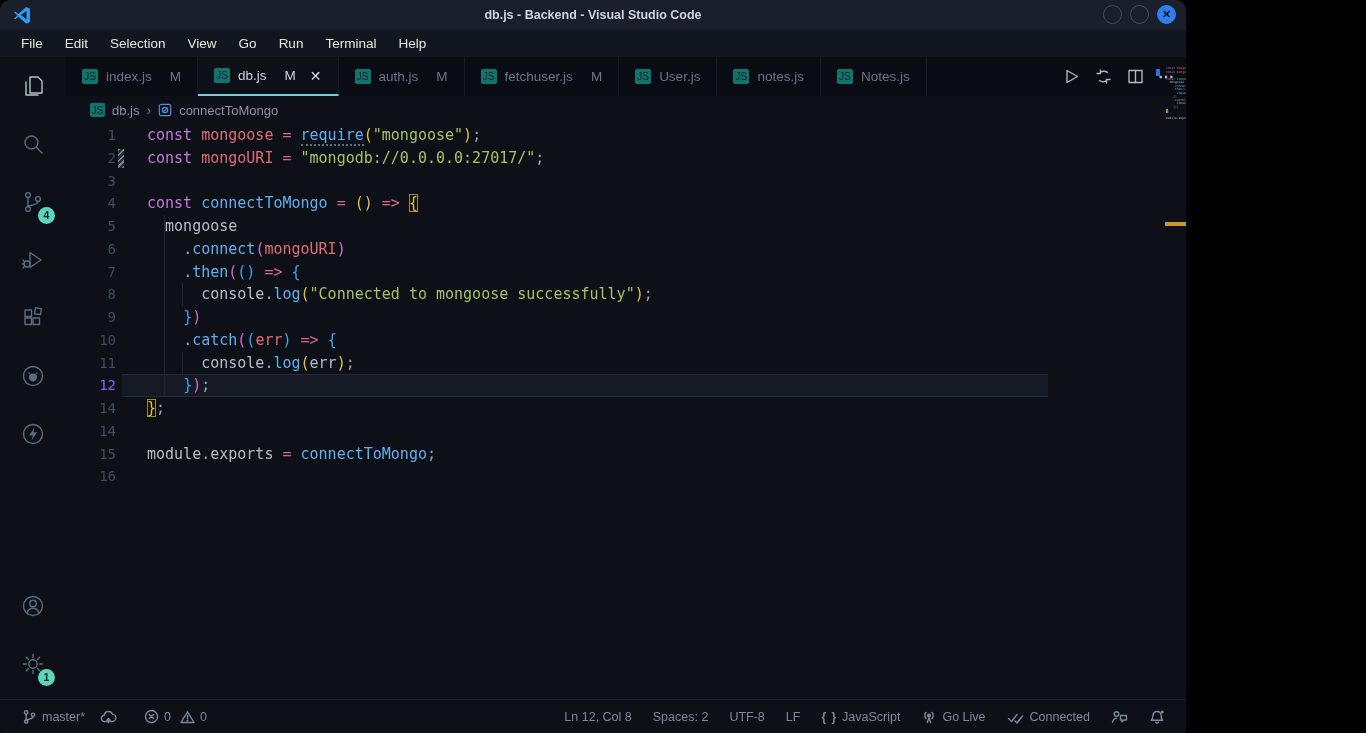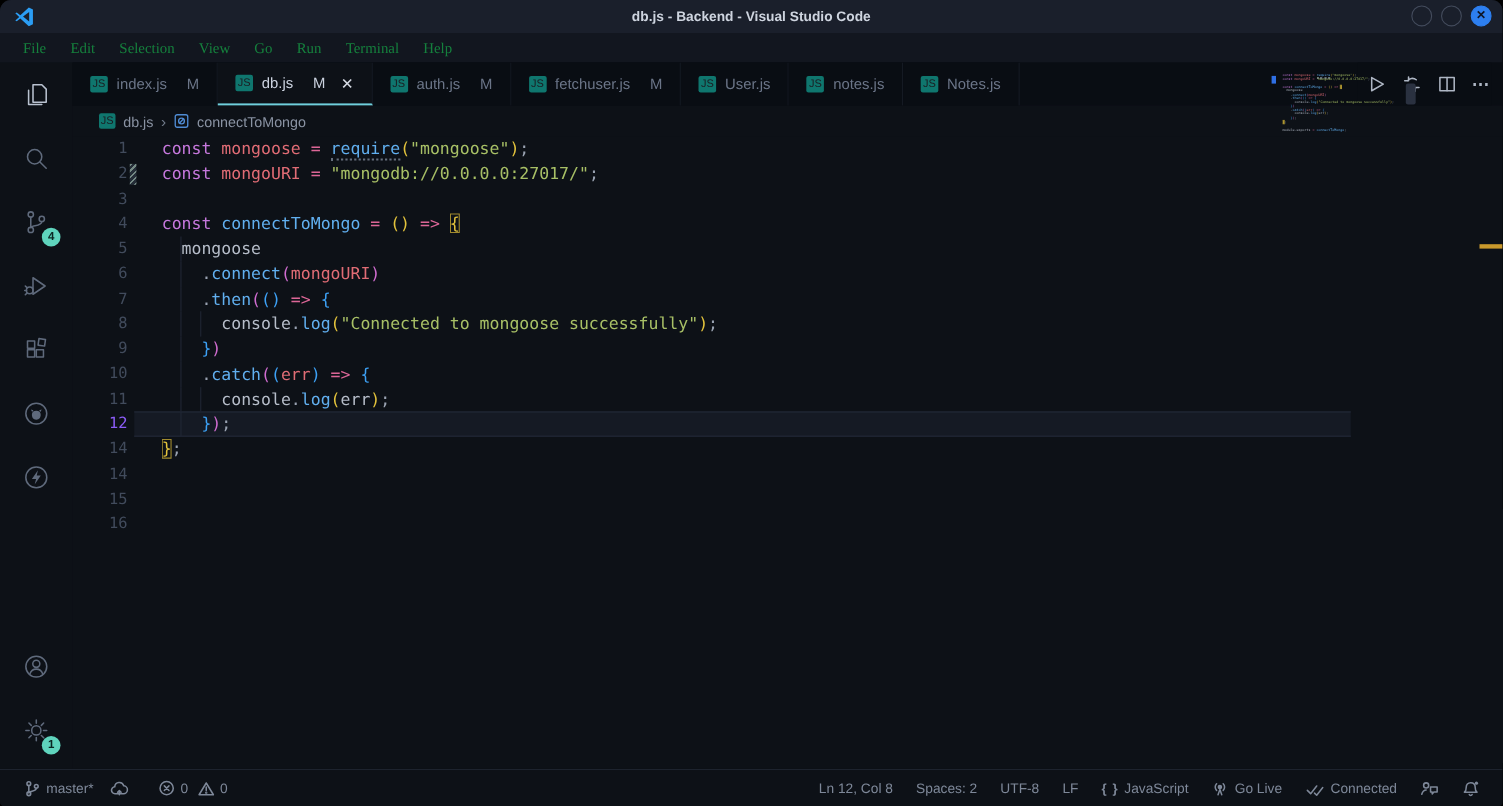--- a/index.html
+++ b/index.html
@@ -1,31 +1,31 @@
 <!DOCTYPE html>
 <html><head>
 <meta charset="utf-8">
 <style>
   html,body{margin:0;padding:0;background:#000;width:1366px;height:733px;overflow:hidden;
     font-family:"Liberation Sans", sans-serif;-webkit-font-smoothing:antialiased;}
-  #window{position:absolute;left:0;top:0;width:1366px;height:733px;background:#0d1117;
+  #window{position:absolute;left:0;top:0;width:1186px;height:733px;background:#0d1117;
     border-radius:10px 10px 4px 4px;overflow:hidden;}
   
   #titlebar{position:absolute;left:0;top:0;width:100%;height:30px;background:#1a1f2b;}
   #vscode-logo{position:absolute;left:13px;top:6px;width:18px;height:18px;}
   #window-title{position:absolute;left:0;right:0;top:0;height:30px;line-height:30px;text-align:center;
     color:#ced4df;font-size:12.5px;font-weight:700;}
   #window-controls{position:absolute;right:10px;top:5px;display:flex;gap:8px;}
   .win-btn{width:19px;height:19px;border-radius:50%;border:1.6px solid #434b5c;box-sizing:border-box;background:transparent;}
   .win-btn.close{background:#2d7ff0;border-color:#2d7ff0;color:#0e1525;font-size:11px;font-weight:700;
     text-align:center;line-height:17px;}
   
   #menubar{position:absolute;left:0;top:30px;width:100%;height:27px;background:#12161f;display:flex;
     align-items:center;padding-left:10px;box-sizing:border-box;}
-  .menu-item{color:#15803d;font-size:13.5px;padding:0 11px;height:27px;line-height:27px;font-family:Liberation Serif, serif;}
+  .menu-item{color:#e5e5e5;font-size:13.5px;padding:0 11px;height:27px;line-height:27px;}
   
   #activitybar{position:absolute;left:0;top:57px;width:66px;bottom:34px;background:#0d1117;display:flex;
     flex-direction:column;}
   .act-item{position:relative;width:66px;height:58px;display:flex;align-items:center;justify-content:center;color:#5f6a7c;}
   .act-item.active{color:#b9c2d0;}
   .act-item .badge{position:absolute;right:11px;bottom:7px;min-width:17px;height:17px;border-radius:50%;
     background:#5fd4bd;color:#0b2622;font-size:10.5px;font-weight:700;text-align:center;line-height:17px;}
   #activity-bottom{margin-top:auto;margin-bottom:6px;}
   
   #editor-region{position:absolute;left:66px;top:57px;right:0;bottom:34px;background:#0d1117;}
@@ -282,21 +282,21 @@
         <div class="code-line"><span class="line-num">5</span><span class="indent-guide" style="left: 98.0752px;"></span><span class="code-content"><span class="tok pl">  </span><span class="tok id">mongoose</span></span></div>
         <div class="code-line"><span class="line-num">6</span><span class="indent-guide" style="left: 98.0752px;"></span><span class="code-content"><span class="tok pl">    </span><span class="tok pn">.</span><span class="tok fn">connect</span><span class="tok b2">(</span><span class="tok var">mongoURI</span><span class="tok b2">)</span></span></div>
         <div class="code-line"><span class="line-num">7</span><span class="indent-guide" style="left: 98.0752px;"></span><span class="code-content"><span class="tok pl">    </span><span class="tok pn">.</span><span class="tok fn">then</span><span class="tok b2">(</span><span class="tok b3">()</span><span class="tok pl"> </span><span class="tok op">=&gt;</span><span class="tok pl"> </span><span class="tok b3">{</span></span></div>
         <div class="code-line"><span class="line-num">8</span><span class="indent-guide" style="left: 98.0752px;"></span><span class="indent-guide" style="left: 116.15px;"></span><span class="code-content"><span class="tok pl">      </span><span class="tok id">console</span><span class="tok pn">.</span><span class="tok fn">log</span><span class="tok b1">(</span><span class="tok str">"Connected to mongoose successfully"</span><span class="tok b1">)</span><span class="tok pn">;</span></span></div>
         <div class="code-line"><span class="line-num">9</span><span class="indent-guide" style="left: 98.0752px;"></span><span class="code-content"><span class="tok pl">    </span><span class="tok b3">}</span><span class="tok b2">)</span></span></div>
         <div class="code-line"><span class="line-num">10</span><span class="indent-guide" style="left: 98.0752px;"></span><span class="code-content"><span class="tok pl">    </span><span class="tok pn">.</span><span class="tok fn">catch</span><span class="tok b2">(</span><span class="tok b3">(</span><span class="tok var">err</span><span class="tok b3">)</span><span class="tok pl"> </span><span class="tok op">=&gt;</span><span class="tok pl"> </span><span class="tok b3">{</span></span></div>
         <div class="code-line"><span class="line-num">11</span><span class="indent-guide" style="left: 98.0752px;"></span><span class="indent-guide" style="left: 116.15px;"></span><span class="code-content"><span class="tok pl">      </span><span class="tok id">console</span><span class="tok pn">.</span><span class="tok fn">log</span><span class="tok b1">(</span><span class="tok id">err</span><span class="tok b1">)</span><span class="tok pn">;</span></span></div>
         <div class="code-line current"><div class="line-bg"></div><span class="line-num">12</span><span class="indent-guide" style="left: 98.0752px;"></span><span class="code-content"><span class="tok pl">    </span><span class="tok b3">}</span><span class="tok b2">)</span><span class="tok pn">;</span></span></div>
         <div class="code-line"><span class="line-num">14</span><span class="code-content"><span class="tok b1 bm">}</span><span class="tok pn">;</span></span></div>
         <div class="code-line"><span class="line-num">14</span><span class="code-content"></span></div>
-        <div class="code-line"><span class="line-num">15</span></div>
+        <div class="code-line"><span class="line-num">15</span><span class="code-content"><span class="tok id">module</span><span class="tok pn">.</span><span class="tok id">exports</span><span class="tok pl"> </span><span class="tok op">=</span><span class="tok pl"> </span><span class="tok fn">connectToMongo</span><span class="tok pn">;</span></span></div>
         <div class="code-line"><span class="line-num">16</span><span class="code-content"></span></div>
       </div>
   </div>
 
   <div id="minimap">
       <div class="code-line"><span class="code-content" style="left: 4px;"><span class="tok kw">const</span><span class="tok pl"> </span><span class="tok var">mongoose</span><span class="tok pl"> </span><span class="tok op">=</span><span class="tok pl"> </span><span class="tok req">require</span><span class="tok b1">(</span><span class="tok str">"mongoose"</span><span class="tok b1">)</span><span class="tok pn">;</span></span></div>
       <div class="code-line"><span class="code-content" style="left: 4px;"><span class="tok kw">const</span><span class="tok pl"> </span><span class="tok var">mongoURI</span><span class="tok pl"> </span><span class="tok op">=</span><span class="tok pl"> </span><span class="tok str">"mongodb://0.0.0.0:27017/"</span><span class="tok pn">;</span></span></div>
       <div class="code-line"><span class="code-content" style="left: 4px;"></span></div>
       <div class="code-line"><span class="code-content" style="left: 4px;"><span class="tok kw">const</span><span class="tok pl"> </span><span class="tok fn">connectToMongo</span><span class="tok pl"> </span><span class="tok op">=</span><span class="tok pl"> </span><span class="tok b1">()</span><span class="tok pl"> </span><span class="tok op">=&gt;</span><span class="tok pl"> </span><span class="tok b1 bm">{</span></span></div>
       <div class="code-line"><span class="code-content" style="left: 4px;"><span class="tok pl">  </span><span class="tok id">mongoose</span></span></div>

